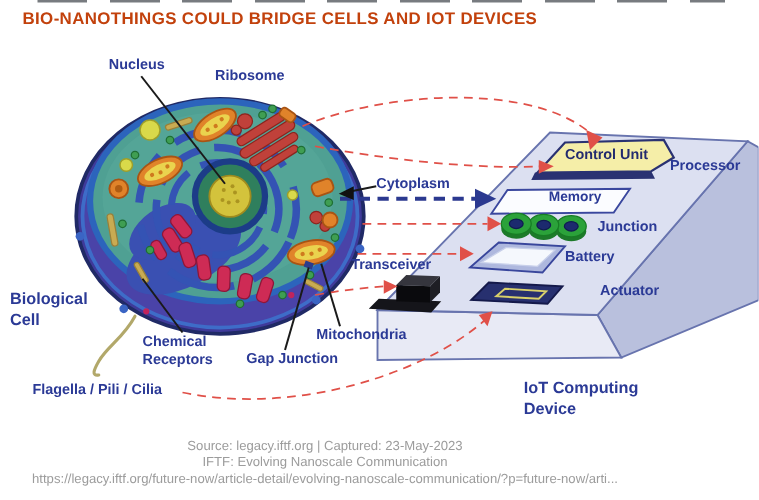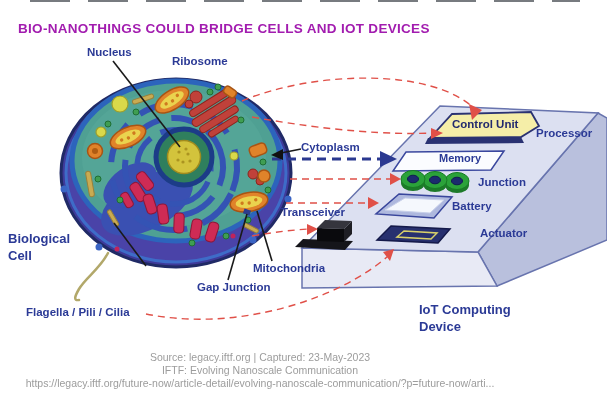--- a/index.html
+++ b/index.html
@@ -1,22 +1,22 @@
 <!DOCTYPE html>
 <html><head>
 <meta charset="utf-8">
 <style>
   html,body{margin:0;padding:0;background:#fff;}
   #stage{position:relative;width:607px;height:400px;background:#ffffff;overflow:hidden;
          font-family:"Liberation Sans",sans-serif;}
   #art{position:absolute;left:0;top:0;}
   .topstrip{position:absolute;left:30px;top:0;width:550px;height:2px;opacity:.75;
     background:repeating-linear-gradient(90deg,#4a4f55 0 40px,#ffffff 40px 58px);}
-  .title{position:absolute;left:18px;top:21px;font-weight:bold;font-size:13.5px;
-         letter-spacing:.3px;color:#a21caf;white-space:nowrap;}
+  .title{position:absolute;left:18px;top:7px;font-weight:bold;font-size:13.5px;
+         letter-spacing:.3px;color:#c2410c;white-space:nowrap;}
   .lbl{position:absolute;font-weight:bold;font-size:11.5px;color:#2b3a96;
        white-space:nowrap;line-height:1.25;}
   .lbl.wrap{white-space:normal;}
   .lbl.big{font-size:13px;line-height:1.3;}
   .plate-lbl{position:absolute;font-weight:bold;font-size:11px;color:#222a6e;white-space:nowrap;}
   .footer{position:absolute;left:0;width:520px;text-align:center;font-size:10.5px;
           color:#9c9c9c;white-space:nowrap;}
 </style>
 </head>
 <body>
@@ -227,20 +227,21 @@
     <polygon points="283,149 271,155 283,160" fill="#111111"></polygon>
   </svg>
 
   <div class="title">BIO-NANOTHINGS COULD BRIDGE CELLS AND IOT DEVICES</div>
 
   <div class="lbl" style="left:87px;top:45px;">Nucleus</div>
   <div class="lbl" style="left:172px;top:54px;">Ribosome</div>
   <div class="lbl" style="left:301px;top:140px;">Cytoplasm</div>
   <div class="lbl" style="left:281px;top:205px;">Transceiver</div>
   <div class="lbl wrap big" style="left:8px;top:231px;width:80px;">Biological Cell</div>
+  <div class="lbl wrap" style="left:114px;top:267px;width:72px;">Chemical Receptors</div>
   <div class="lbl" style="left:253px;top:261px;">Mitochondria</div>
   <div class="lbl" style="left:197px;top:280px;">Gap Junction</div>
   <div class="lbl" style="left:26px;top:305px;">Flagella / Pili / Cilia</div>
   <div class="lbl wrap big" style="left:419px;top:302px;width:115px;">IoT Computing Device</div>
 
   <div class="plate-lbl" style="left:452px;top:118px;font-size:11.5px;">Control Unit</div>
   <div class="lbl" style="left:536px;top:126px;">Processor</div>
   <div class="lbl" style="left:427px;top:152px;font-size:11px;padding-left:12px;">Memory</div>
   <div class="lbl" style="left:478px;top:175px;">Junction</div>
   <div class="lbl" style="left:452px;top:199px;">Battery</div>

